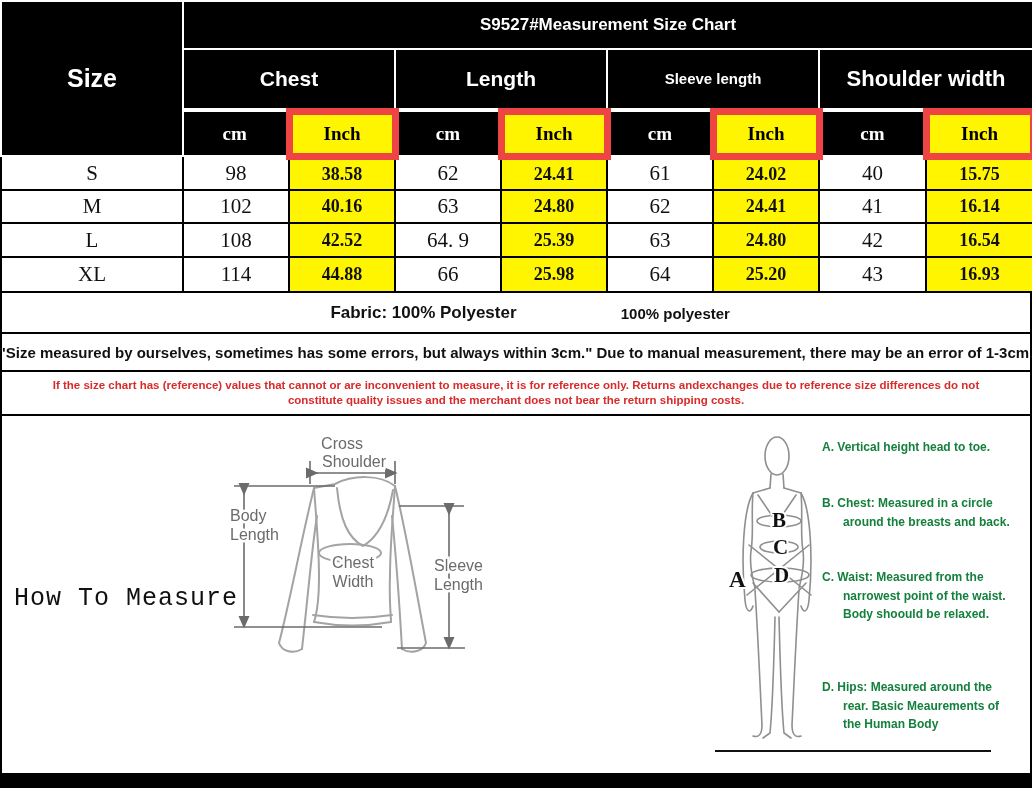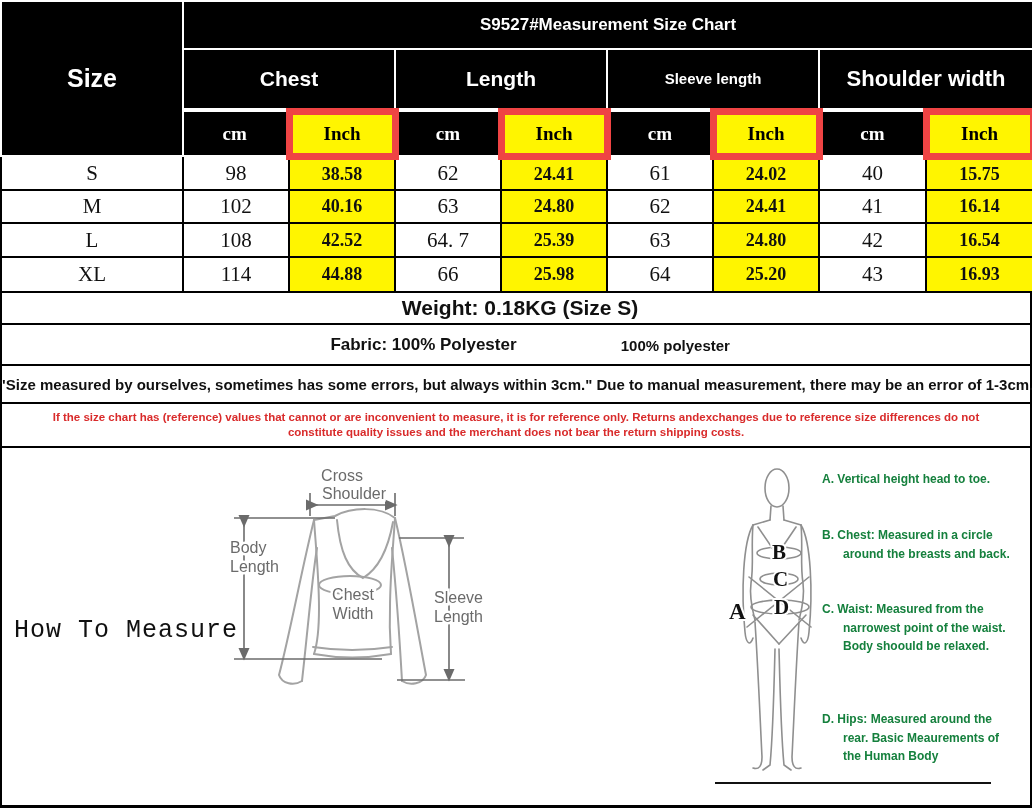--- a/index.html
+++ b/index.html
@@ -153,44 +153,41 @@
       <td class="data-cell inch">24.80</td>
       <td class="data-cell">62</td>
       <td class="data-cell inch">24.41</td>
       <td class="data-cell">41</td>
       <td class="data-cell inch">16.14</td>
     </tr>
     <tr style="height:34px">
       <td class="data-cell">L</td>
       <td class="data-cell">108</td>
       <td class="data-cell inch">42.52</td>
-      <td class="data-cell">64. 7</td>
+      <td class="data-cell">64. 9</td>
       <td class="data-cell inch">25.39</td>
       <td class="data-cell">63</td>
       <td class="data-cell inch">24.80</td>
       <td class="data-cell">42</td>
       <td class="data-cell inch">16.54</td>
     </tr>
     <tr style="height:35px">
       <td class="data-cell">XL</td>
       <td class="data-cell">114</td>
       <td class="data-cell inch">44.88</td>
       <td class="data-cell">66</td>
       <td class="data-cell inch">25.98</td>
       <td class="data-cell">64</td>
       <td class="data-cell inch">25.20</td>
       <td class="data-cell">43</td>
       <td class="data-cell inch">16.93</td>
     </tr>
   </tbody>
     </table>
 
-  <div class="band band-weight">
-    <span>Weight: 0.18KG (Size S)</span>
-  </div>
   <div class="band band-fabric">
     <span class="fab1">Fabric: 100% Polyester</span>
     <span class="fab2">100% polyester</span>
   </div>
   <div class="band band-note">
     <span>"Size measured by ourselves, sometimes has some errors, but always within 3cm." Due to manual measurement, there may be an error of 1-3cm.</span>
   </div>
   <div class="band band-refnote">
     <span>If the size chart has (reference) values that cannot or are inconvenient to measure, it is for reference only. Returns andexchanges due to reference size differences do not</span>
     <span>constitute quality issues and the merchant does not bear the return shipping costs.</span>

